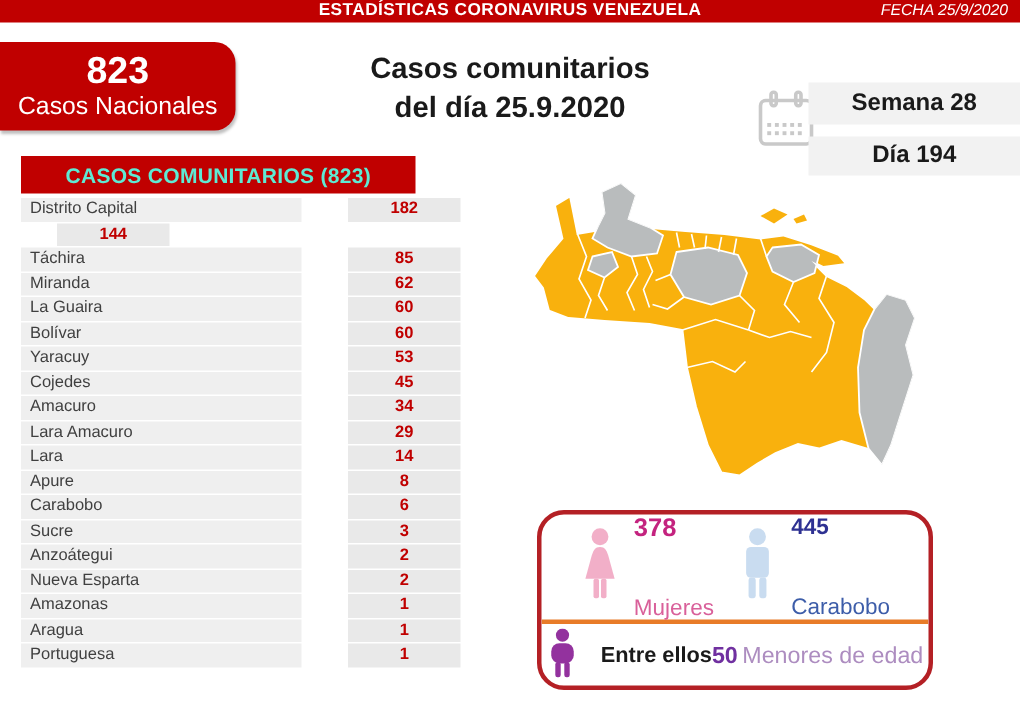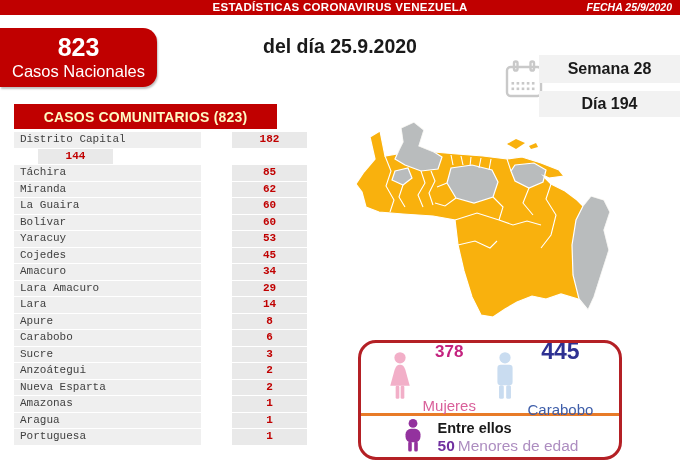--- a/index.html
+++ b/index.html
@@ -5,21 +5,21 @@
   * { margin:0; padding:0; box-sizing:border-box; }
   html,body { background:#fff; }
   body { font-family:"Liberation Sans", sans-serif; }
   .stage { position:relative; width:680px; height:470px; background:#fff; overflow:hidden; }
 
   
   .topbar { position:absolute; left:0; top:0; width:680px; height:15px; background:#C00000; }
   .topbar-title { position:absolute; left:0; right:0; top:0; height:15px; line-height:14px;
     text-align:center; color:#fff; font-weight:bold; font-size:11.5px; letter-spacing:.3px; }
   .topbar-date { position:absolute; right:8px; top:0; height:15px; line-height:14px;
-    color:#fff; font-weight:bold; font-style:italic; font-size:10.5px; }
+    color:#fff; font-weight:normal; font-style:italic; font-size:10.5px; }
 
   
   .national-box { position:absolute; left:0; top:28px; width:157px; height:59px; background:#C00000;
     border-radius:0 14px 14px 0; color:#fff; display:flex; flex-direction:column; align-items:center;
     justify-content:center; box-shadow:1px 2px 2px rgba(0,0,0,.25); }
   .national-value { font-size:25px; font-weight:bold; line-height:1.1; }
   .national-label { font-size:16.5px; line-height:1.15; }
 
   
   .main-title { position:absolute; left:190px; top:33px; width:300px; text-align:center;
@@ -27,65 +27,66 @@
 
   
   .calendar { position:absolute; left:502px; top:58px; width:44px; height:44px; }
   .pill { position:absolute; left:539px; width:141px; background:#F2F2F2; color:#1A1A1A;
     font-weight:bold; font-size:16px; display:flex; align-items:center; justify-content:center; }
   .pill-week { top:55px; height:28px; }
   .pill-day  { top:91px; height:26px; }
 
   
   .table-header { position:absolute; left:14px; top:104px; width:263px; height:25px; background:#C00000;
-    color:#fef9c3; font-weight:bold; font-size:14px; display:flex; align-items:center; justify-content:center;
+    color:#5eead4; font-weight:bold; font-size:14px; display:flex; align-items:center; justify-content:center;
     letter-spacing:.2px; }
-  .table-body { position:absolute; left:14px; top:132px; width:306px;font-family:Liberation Mono, monospace; }
+  .table-body { position:absolute; left:14px; top:132px; width:306px; }
   .trow { display:flex; height:15.5px; margin-bottom:1px; }
   .tname { width:187px; background:#EFEFEF; color:#404040; font-size:11px; line-height:15.5px;
     padding-left:6px; margin-right:7px; }
   .tval { width:75px; background:#E9E9E9; color:#C00000; font-weight:bold; font-size:11px;
     line-height:15.5px; text-align:center;margin-left:24px; }
 
   
   .map { position:absolute; left:345px; top:113px; width:335px; height:217px; }
 
   
   .demo-box { position:absolute; left:358px; top:340px; width:264px; height:120px;
     border:3px solid #B42025; border-radius:18px; background:#fff; overflow:hidden; }
   .demo-top { height:70px; display:flex; align-items:center; justify-content:space-evenly; padding:0 10px; }
   .demo-divider { height:0; border-top:3px solid #E87B28; }
   .demo-bottom { height:44px; display:flex; align-items:center; justify-content:center; gap:14px; }
   .demo-group { display:flex; align-items:center; gap:10px; }
-  .demo-col { display:flex; flex-direction:column; align-items:center; line-height:1.15;gap:36px; }
+  .demo-col { display:flex; flex-direction:column; line-height:1.15;gap:36px; }
   .w-value { color:#C4237F; font-weight:bold; font-size:17px; }
   .w-label { color:#D9609A; font-size:15px; }
-  .m-value { color:#2E3192; font-weight:bold; font-size:23px; }
+  .m-value { color:#2E3192; font-weight:bold; font-size:15px; }
   .m-label { color:#3D5DA9; font-size:15px; }
-  .minors-col { display:flex; flex-direction:column; line-height:1.2; }
+  .minors-col { display:flex; line-height:1.2; }
   .minors-line1 { color:#1A1A1A; font-weight:600; font-size:14.5px; }
   .minors-line2 { font-size:15.5px; color:#AD8DC0; }
   .minors-line2 b { color:#7030A0; font-weight:bold; margin-right:3px; }
 </style>
 </head>
 <body>
 
 <div class="stage">
 
   <header class="topbar">
     <div class="topbar-title">ESTADÍSTICAS CORONAVIRUS VENEZUELA</div>
     <div class="topbar-date">FECHA 25/9/2020</div>
   </header>
 
   <div class="national-box">
     <div class="national-value">823</div>
     <div class="national-label">Casos Nacionales</div>
   </div>
 
   <div class="main-title">
+    <div>Casos comunitarios</div>
     <div>del día 25.9.2020</div>
   </div>
 
   <div class="calendar">
     <svg viewBox="0 0 44 44" width="44" height="44">
       <g stroke="#C9C9C9" stroke-width="2.4" fill="none">
         <rect x="5" y="9" width="34" height="29" rx="3.5"></rect>
         <rect x="12" y="3.5" width="3.5" height="9" rx="1.6"></rect>
         <rect x="28.5" y="3.5" width="3.5" height="9" rx="1.6"></rect>
       </g>

